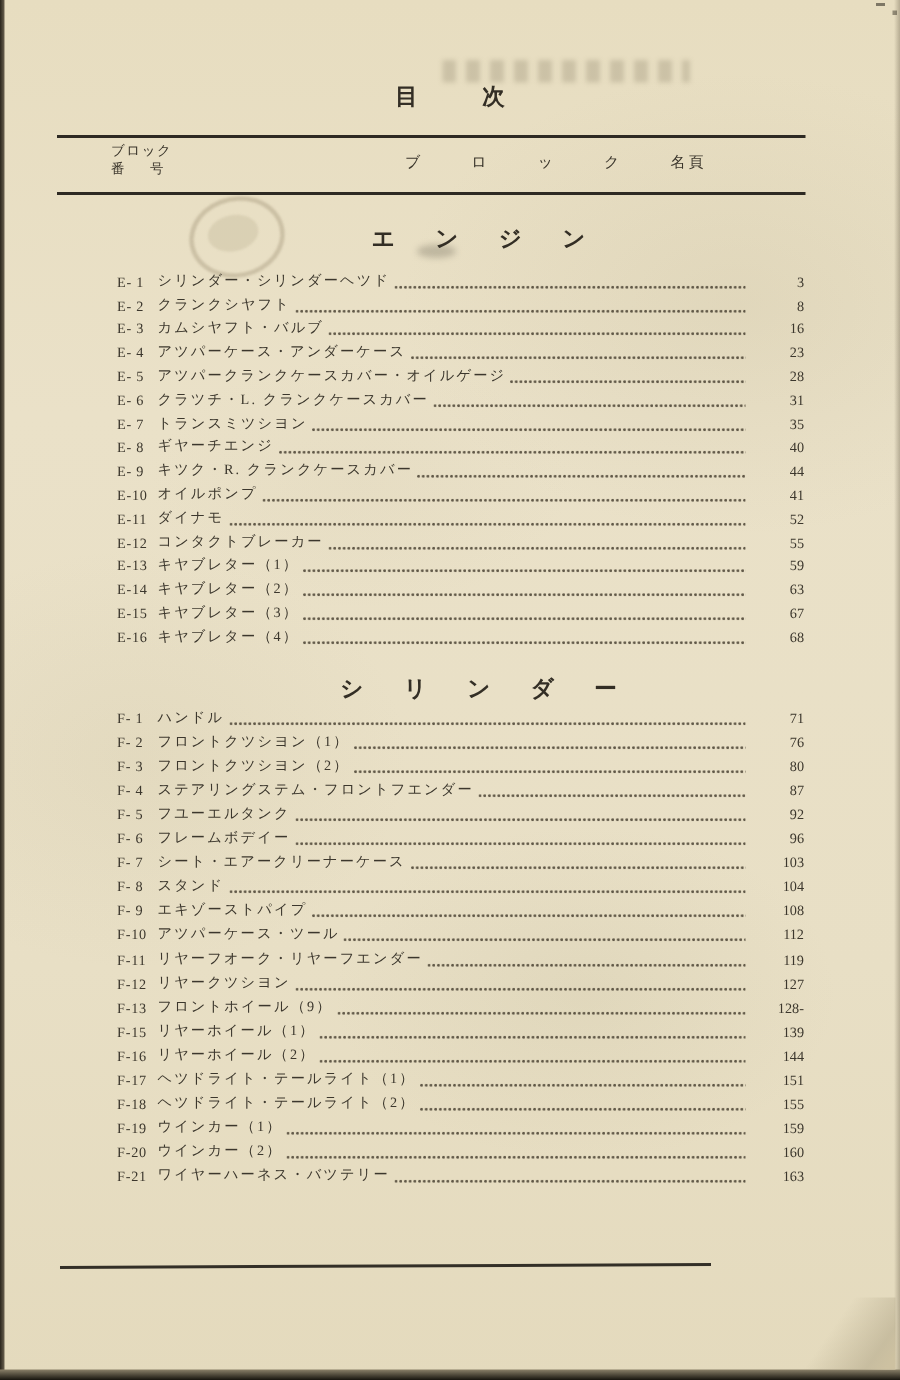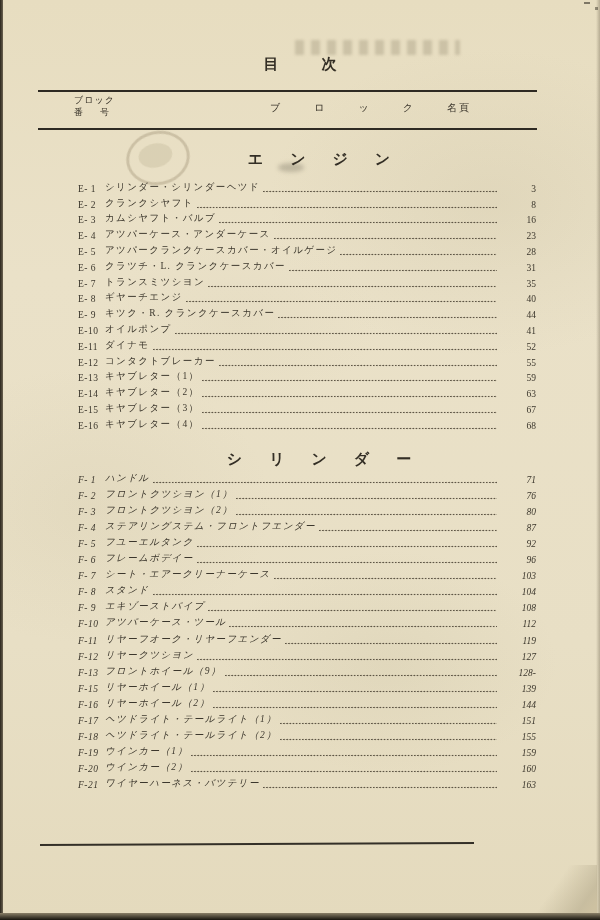--- a/index.html
+++ b/index.html
@@ -42,21 +42,21 @@
   .hdr-blockno .l2{letter-spacing:17px;}
   .hdr-blockname{position:absolute;left:226px;top:101px;font-size:10px;letter-spacing:34px;white-space:nowrap;color:#3a352b;margin-left:44px;}
   .hdr-page{position:absolute;left:459px;top:101px;font-size:10px;color:#3a352b;}
   
   .section{position:absolute;left:0;width:600px;}
   .section-heading{width:600px;text-align:center;font-size:15px;font-weight:bold;
     letter-spacing:27px;text-indent:27px;color:#332e25;padding-left:19px;}
   .sec-engine{top:150px;}
   .sec-frame{top:450px;}
   .entries{position:absolute;left:78px;top:30px;width:462px;}
-  .sec-frame .entries{top:21px;font-style:italic;}
+  .sec-frame .entries{top:21px;}
   .row{display:flex;align-items:flex-end;padding-bottom:2px;box-sizing:border-box;}
   .sec-engine .row{height:15.8px;}
   .sec-frame .row{height:16.05px;}
   .code{width:27px;flex:0 0 27px;font-size:9.5px;letter-spacing:0.5px;white-space:pre;color:#3c372d;}
   .name{font-size:9.5px;letter-spacing:1.4px;white-space:nowrap;color:#3c372d;}
   .leader{flex:1 1 auto;height:3px;margin:0 7px 1px 3px;
     background-image:radial-gradient(circle at 1px 1.5px, rgba(72,64,49,0.85) 0.75px, rgba(0,0,0,0) 1.05px);
     background-size:3.15px 3px;background-repeat:repeat-x;background-position:left bottom;}
   .pagenum{flex:0 0 32px;width:32px;text-align:right;font-size:9.5px;padding-right:4px;color:#3c372d;}
   

